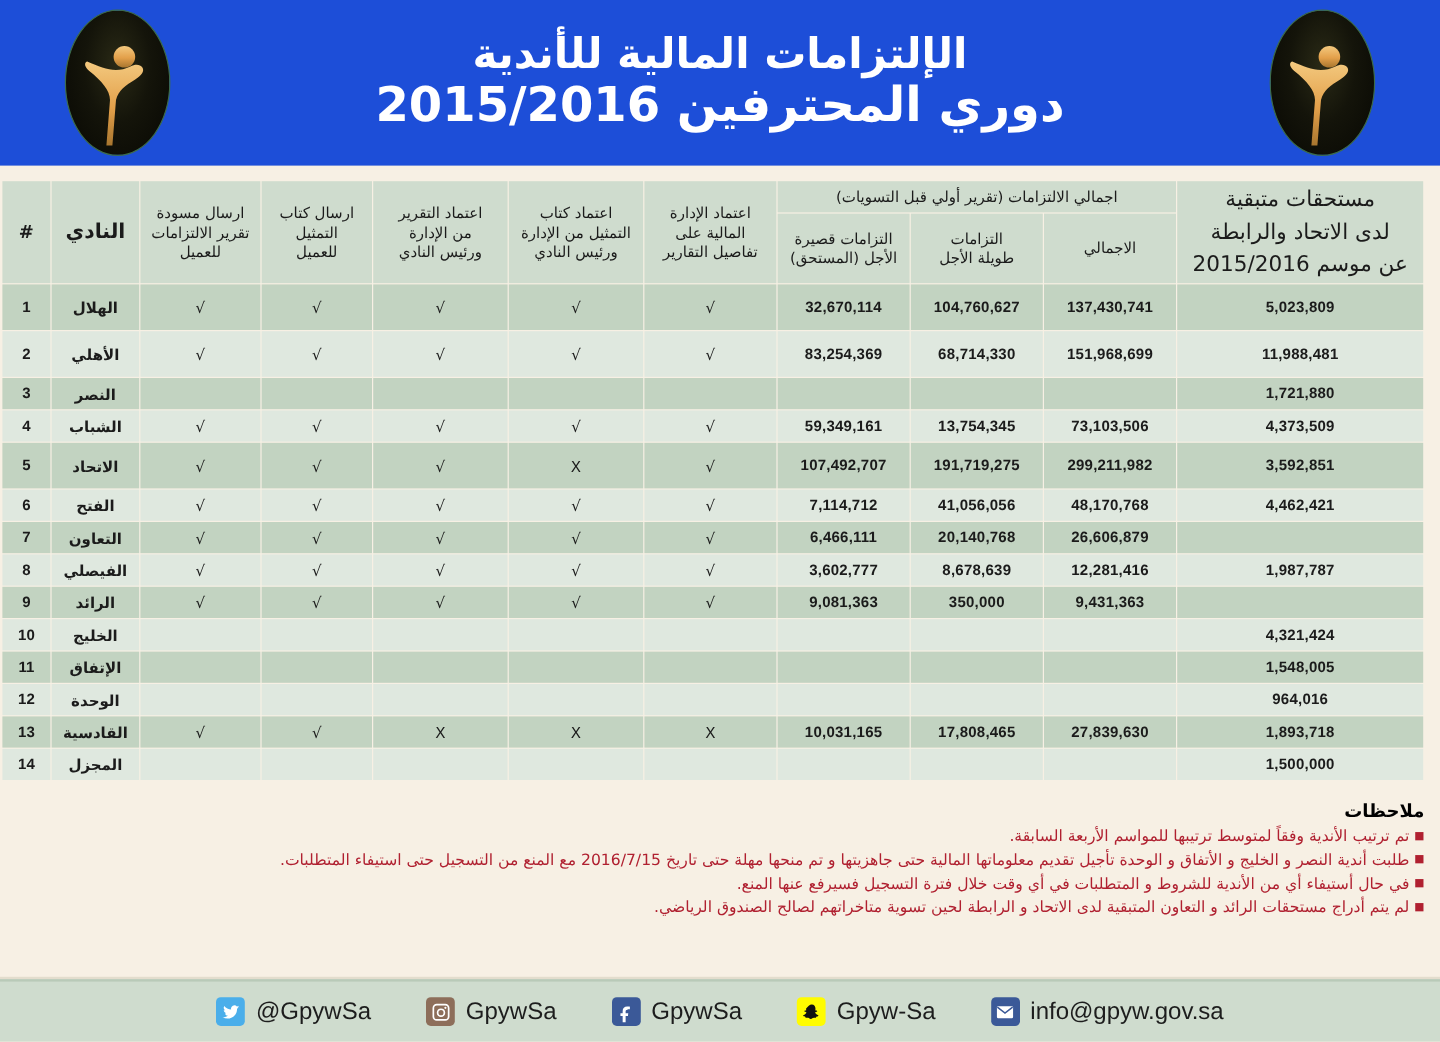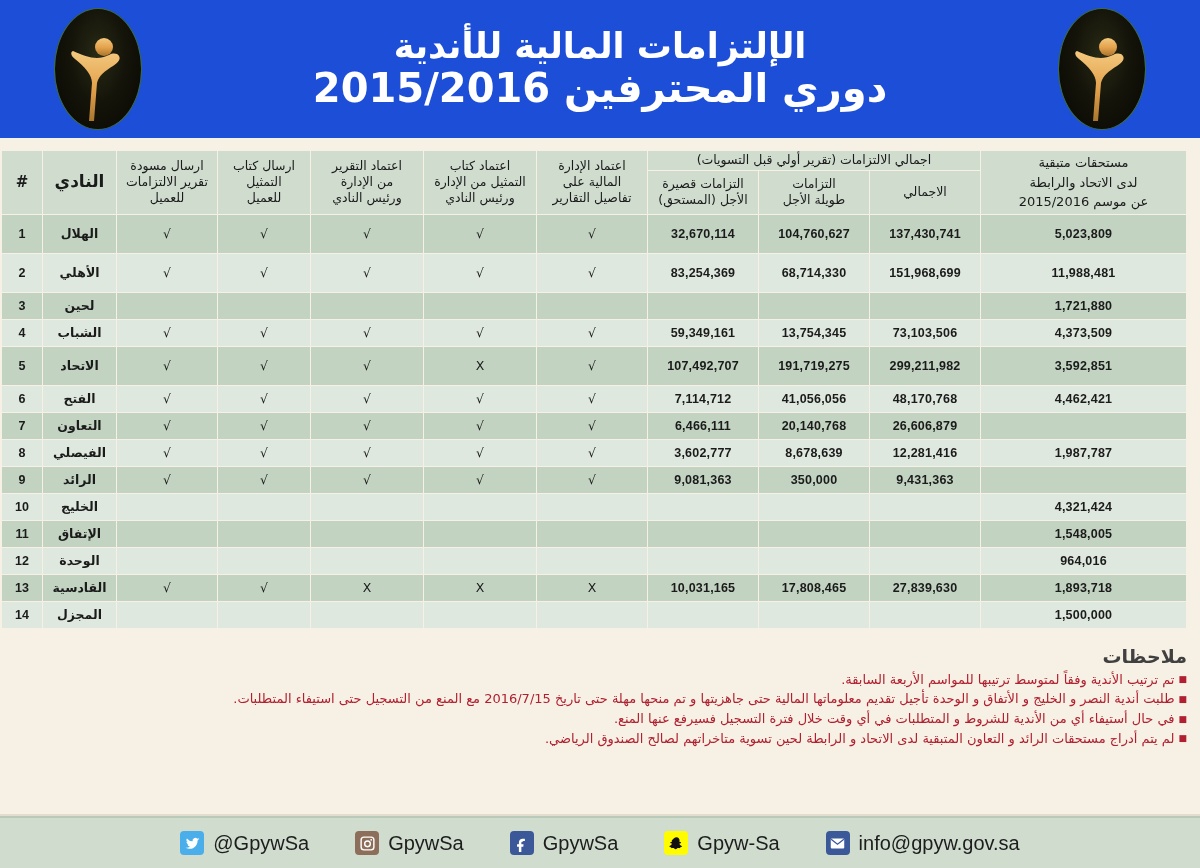--- a/index.html
+++ b/index.html
@@ -93,21 +93,21 @@
   }
   thead th.hnum {
     font-size: 15px;
     font-weight: bold;
   }
   thead th.hclub {
     font-size: 17px;
     font-weight: bold;
   }
   thead th.hdues {
-    font-size: 13px;
+    font-size: 18px;
     line-height: 1.5;
   }
 
   
   tbody tr.odd  td { background: #c2d3c1; }
   tbody tr.even td { background: #dfe8df; }
 
   td.num {
     font-size: 14.5px;
     font-weight: bold;
@@ -136,24 +136,24 @@
   tbody tr.short td { height: 26px; }
 
   
   .notes {
     margin: 16px 13px 0 13px;
     color: #b02030;
     text-align: right;
     direction: rtl;
   }
   .notes-title {
-    font-size: 19px;
+    font-size: 15px;
     font-weight: bold;
     margin-bottom: 3px;
-    color: #404040;
+    color: #000000;
   }
   .note-line {
     font-size: 13px;
     line-height: 1.52;
     color: #b02030;
     white-space: nowrap;
   }
   .note-line .bullet {
     font-size: 9px;
     vertical-align: middle;
@@ -340,21 +340,21 @@
         <tr class="odd short">
           <td class="num">1,721,880</td>
           <td class="num total-cell"></td>
           <td class="num"></td>
           <td class="num"></td>
           <td class="mark"></td>
           <td class="mark"></td>
           <td class="mark"></td>
           <td class="mark"></td>
           <td class="mark"></td>
-          <td class="club">لحين</td>
+          <td class="club">النصر</td>
           <td class="idx">3</td>
         </tr>
         <tr class="even short">
           <td class="num">4,373,509</td>
           <td class="num total-cell">73,103,506</td>
           <td class="num">13,754,345</td>
           <td class="num">59,349,161</td>
           <td class="mark">√</td>
           <td class="mark">√</td>
           <td class="mark">√</td>

